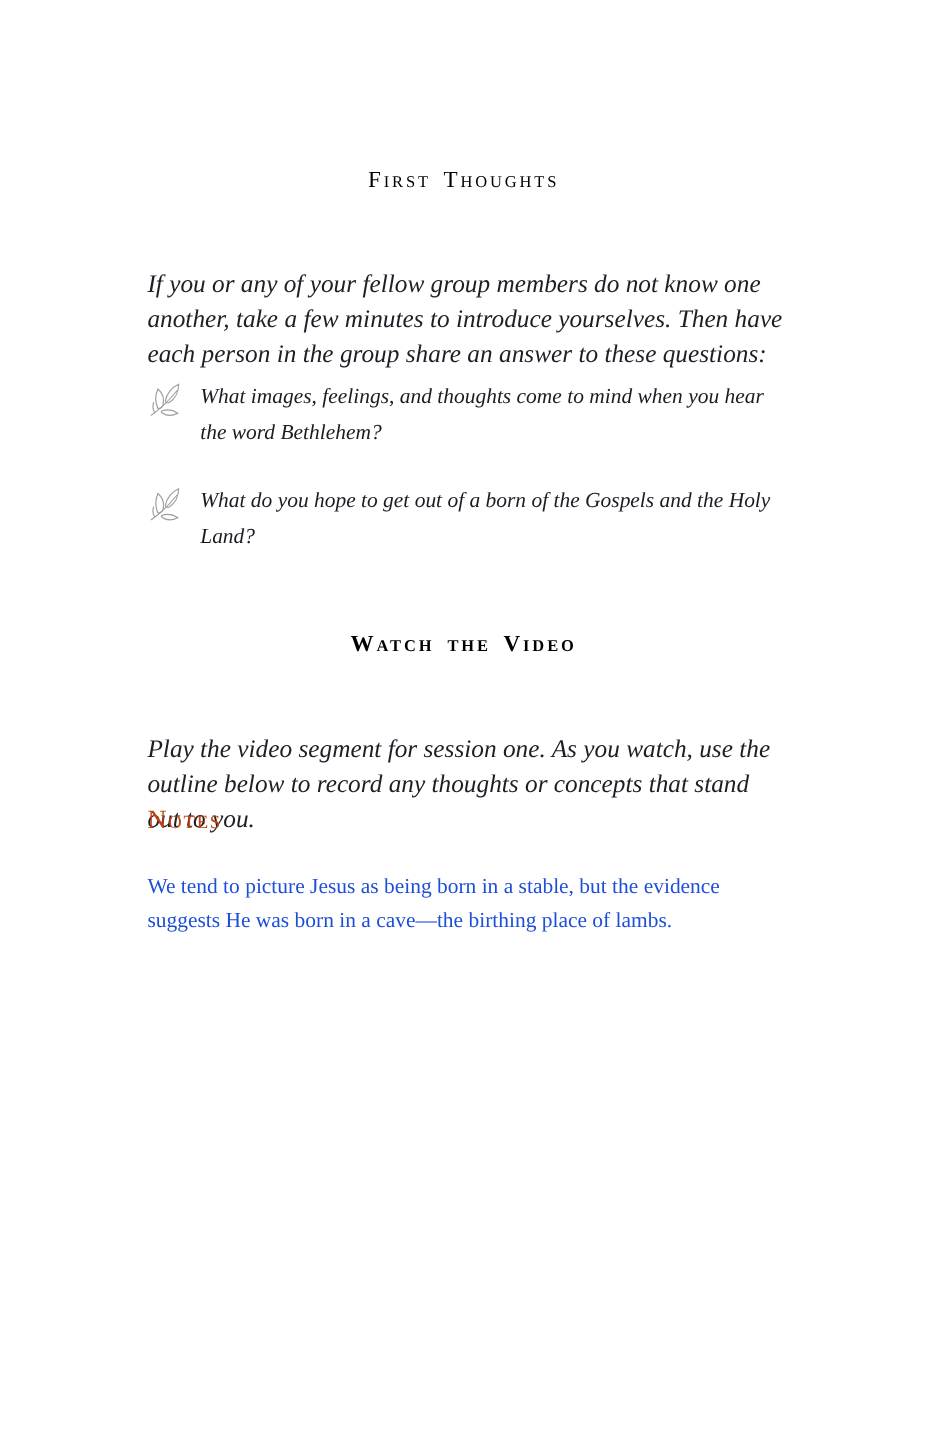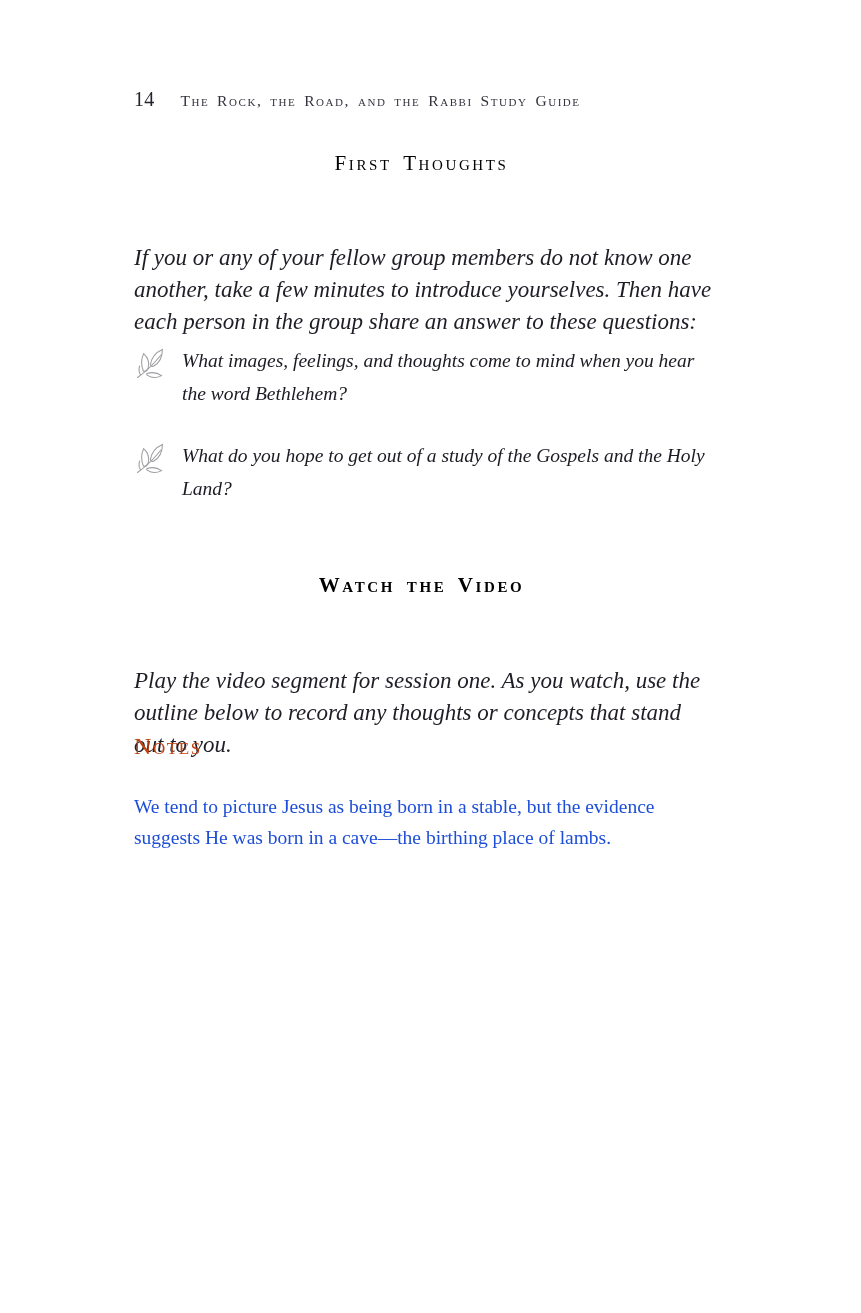--- a/index.html
+++ b/index.html
@@ -138,24 +138,20 @@
     width: 578px;
   }
   #write-space-1 { top: 836px;  height: 126px; }
   #write-space-2 { top: 1062px; height: 200px; }
 </style>
 </head>
 <body>
 
 <div class="page">
 
-  <div class="running-header">
-    <span class="folio">14</span>
-    <span class="header-title">The Rock, the Road, and the Rabbi Study Guide</span>
-  </div>
 
   <div class="section-heading" id="heading-first-thoughts">First Thoughts</div>
 
   <p class="instruction" id="instruction-intro">If you or any of your fellow group members do not know one another, take a few minutes to introduce yourselves. Then have each person in the group share an answer to these questions:</p>
 
   <div class="question-list">
 
     <div class="question-item">
       <span class="leaf-bullet">
         <svg width="38" height="34" viewBox="0 0 38 34" fill="none" xmlns="http://www.w3.org/2000/svg">
@@ -176,21 +172,21 @@
         <svg width="38" height="34" viewBox="0 0 38 34" fill="none" xmlns="http://www.w3.org/2000/svg">
           <g stroke="#9d9da2" stroke-width="1.05" fill="none" stroke-linecap="round">
             <path d="M3.5 31.5 C10 27 18.5 19.5 27 9"></path>
             <path d="M9.5 25.2 C7.2 19.8 7.0 13.2 9.6 7.6 C13.4 11.0 15.6 16.6 14.2 22.0 C13.6 24.0 11.8 25.6 9.5 25.2 Z"></path>
             <path d="M16.4 18.4 C17.4 12.2 22.0 6.2 28.4 3.4 C28.4 10.2 25.2 16.8 19.8 20.0 C18.4 20.8 16.8 20.2 16.4 18.4 Z"></path>
             <path d="M13.0 27.6 C17.6 26.0 23.2 26.6 27.6 29.6 C23.0 32.0 17.4 32.0 13.6 29.4 C12.6 28.8 12.4 28.0 13.0 27.6 Z"></path>
             <path d="M6.6 29.0 C5.0 26.4 4.6 23.0 5.6 20.0"></path>
           </g>
         </svg>
       </span>
-      <span class="question-text">What do you hope to get out of a study of the Gospels and the Holy Land?</span>
+      <span class="question-text">What do you hope to get out of a born of the Gospels and the Holy Land?</span>
     </div>
 
   </div>
 
   <div class="section-heading" id="heading-watch-video">Watch the Video</div>
 
   <p class="instruction" id="instruction-video">Play the video segment for session one. As you watch, use the outline below to record any thoughts or concepts that stand out to you.</p>
 
   <div class="subhead">Notes</div>
 

